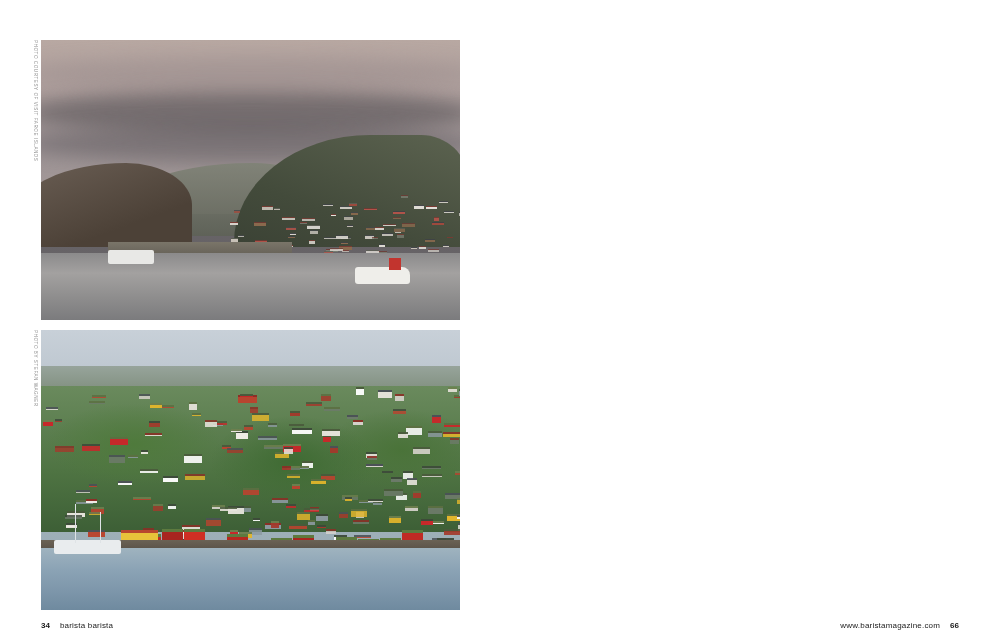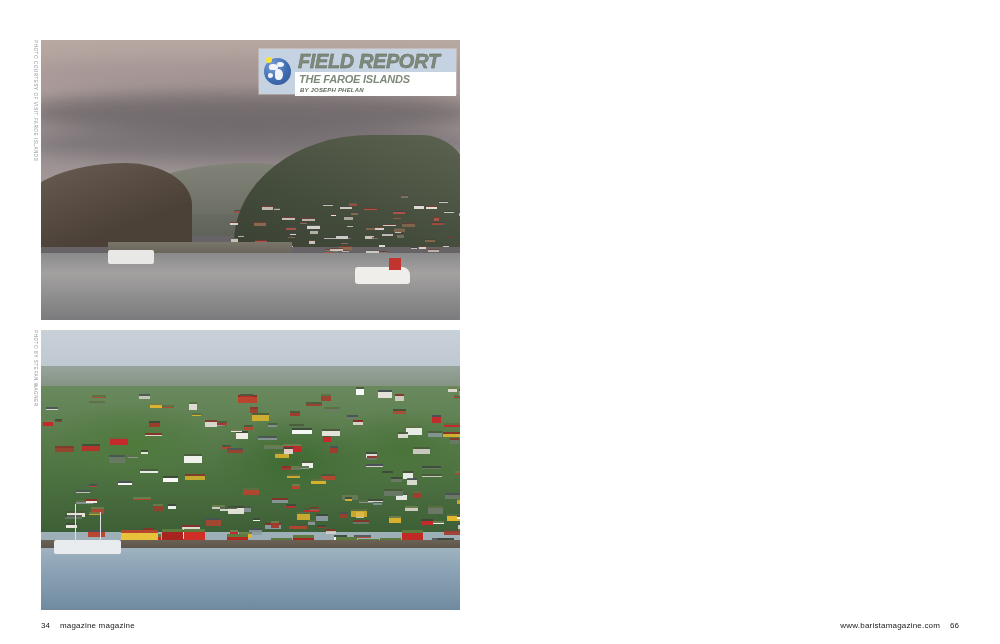--- a/index.html
+++ b/index.html
@@ -169,21 +169,21 @@
 
   
   .folio {
     position: absolute; bottom: 14px;
     font-family: "Liberation Sans", sans-serif;
     font-size: 8px; color: #1a1a1a;
     display: flex; gap: 10px; align-items: baseline;
   }
   .folio-left  { left: 41px; }
   .folio-right { right: 41px; }
-  .folio .num { font-weight: 400; }
+  .folio .num { font-weight: 700; }
   .folio .mag { letter-spacing: .2px; }
 </style>
 </head>
 <body>
 
 <div id="spread">
 
   <div class="page page-left">
 
     <div class="vcredit vcredit-l1">PHOTO COURTESY OF VISIT FAROE ISLANDS</div>
@@ -283,36 +283,20 @@
           <div class="hsq" style="left: 67.308%; top: 52.4318%; width: 5.24948%; height: 2.90941%; background: rgb(230, 226, 220); border-top: 1px solid rgb(109, 58, 51); opacity: 0.847713;"></div>
           <div class="hsq" style="left: 52.7585%; top: 27.8258%; width: 3.17897%; height: 2.77209%; background: rgb(161, 74, 61); border-top: 1px solid rgb(92, 95, 85); opacity: 0.935954;"></div>
         </div>
       <div class="quay"></div>
       <div class="water"></div>
       <div style="position:absolute;left:16%;bottom:20%;width:11%;height:5%;background:#e8e8e6;border-radius:2px;"></div>
       <div style="position:absolute;right:12%;bottom:13%;width:13%;height:6%;background:#efeeea;border-radius:3px 8px 3px 3px;"></div>
       <div style="position:absolute;right:14%;bottom:18%;width:3%;height:4%;background:#c2342e;"></div>
     </div>
 
-    <div id="masthead">
-      <div class="globe-box">
-        <div class="globe">
-          <span class="sun"></span>
-          <span class="land" style="left:5px;top:6px;width:9px;height:6px;"></span>
-          <span class="land" style="left:13px;top:4px;width:7px;height:5px;"></span>
-          <span class="land" style="left:11px;top:11px;width:8px;height:11px;border-radius:40% 60% 55% 45%;"></span>
-          <span class="land" style="left:4px;top:15px;width:5px;height:5px;"></span>
-        </div>
-      </div>
-      <div class="mast-txt">
-        <div class="fr-title">FIELD REPORT</div>
-        <div class="fr-sub">THE FAROE ISLANDS</div>
-        <div class="fr-byline">BY JOSEPH PHELAN</div>
-      </div>
-    </div>
 
     <div class="photo" id="photo-torshavn">
       <div class="t-sky"></div>
       <div class="t-farhill"></div>
       <div class="t-greens"></div>
       <div id="torshavn-town" style="position: absolute; left: 0px; top: 20%; width: 100%; height: 60%;">
           <div class="hsq" style="position: absolute; left: 41.157%; top: 22.1914%; width: 2.3345%; height: 1.87025%; background: rgb(141, 154, 162); border-top: 2px solid rgb(74, 90, 60); opacity: 0.849017;"></div>
           <div class="hsq" style="position: absolute; left: 72.981%; top: 17.1069%; width: 2.64011%; height: 2.80797%; background: rgb(109, 123, 106); border-top: 2px solid rgb(75, 81, 87); opacity: 0.9568;"></div>
           <div class="hsq" style="position: absolute; left: 21.4459%; top: 89.4659%; width: 2.9844%; height: 1.82445%; background: rgb(226, 182, 44); border-top: 2px solid rgb(75, 81, 87); opacity: 0.938607;"></div>
           <div class="hsq" style="position: absolute; left: 12.1691%; top: 5.62629%; width: 3.23898%; height: 1.67956%; background: rgb(185, 68, 47); border-top: 2px solid rgb(92, 111, 66); opacity: 0.867893;"></div>
@@ -504,21 +488,21 @@
         </div>
       <div class="t-shore"></div>
       <div class="t-water"></div>
       <div style="position:absolute;left:3%;bottom:20%;width:16%;height:5%;background:#e9ecee;border-radius:2px;"></div>
       <div style="position:absolute;left:8%;bottom:24%;width:1px;height:14%;background:#dfe3e6;"></div>
       <div style="position:absolute;left:14%;bottom:24%;width:1px;height:11%;background:#dfe3e6;"></div>
     </div>
 
     <div class="folio folio-left">
       <span class="num">34</span>
-      <span class="mag">magazine magazine</span>
+      <span class="mag">barista barista</span>
     </div>
   </div>
 
   <div class="page page-right">
 
     <div class="folio folio-right">
       <span class="mag">www.baristamagazine.com</span>
       <span class="num">66</span>
     </div>
   </div>

